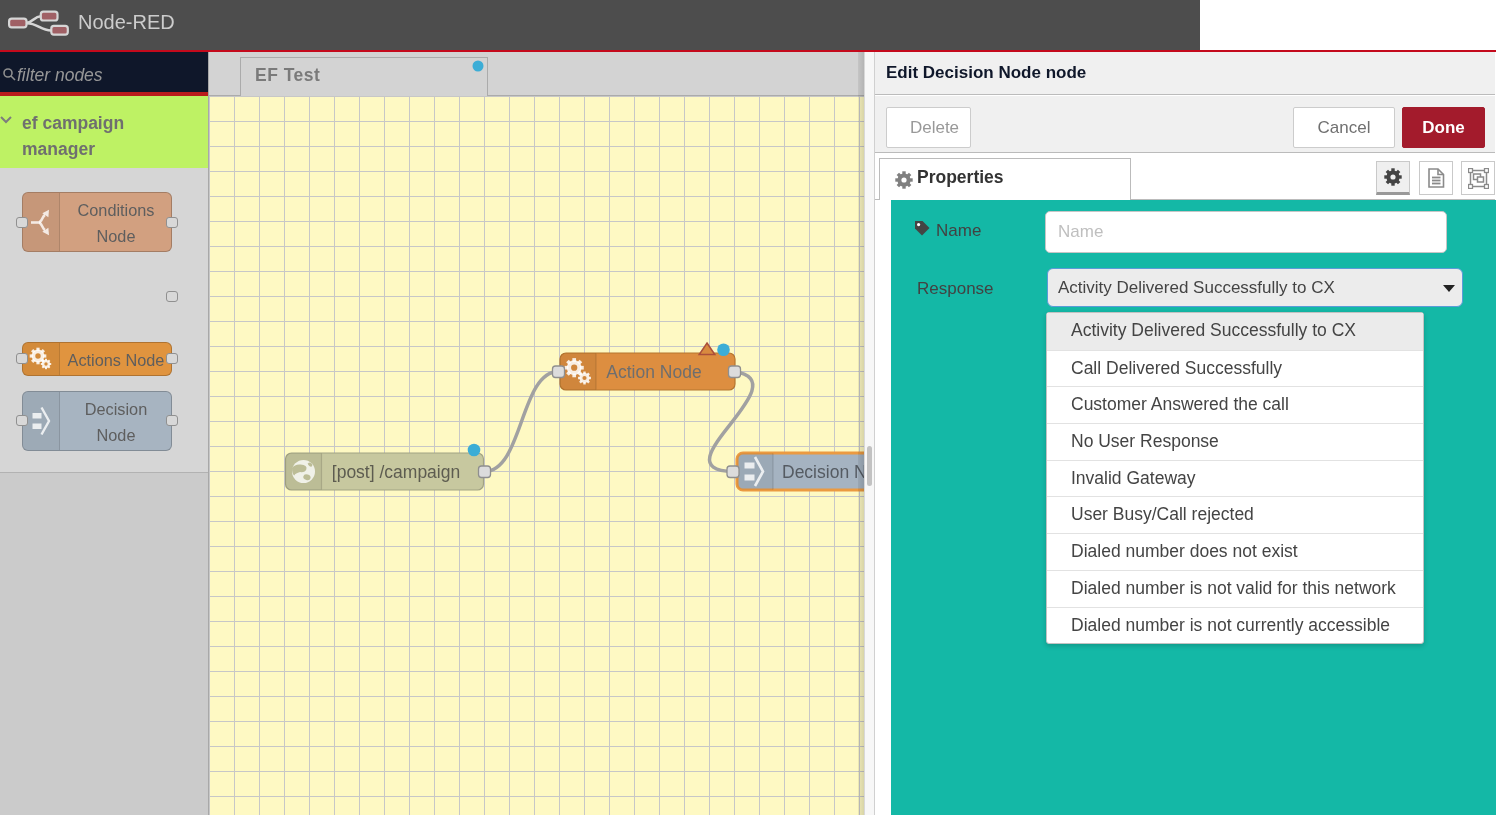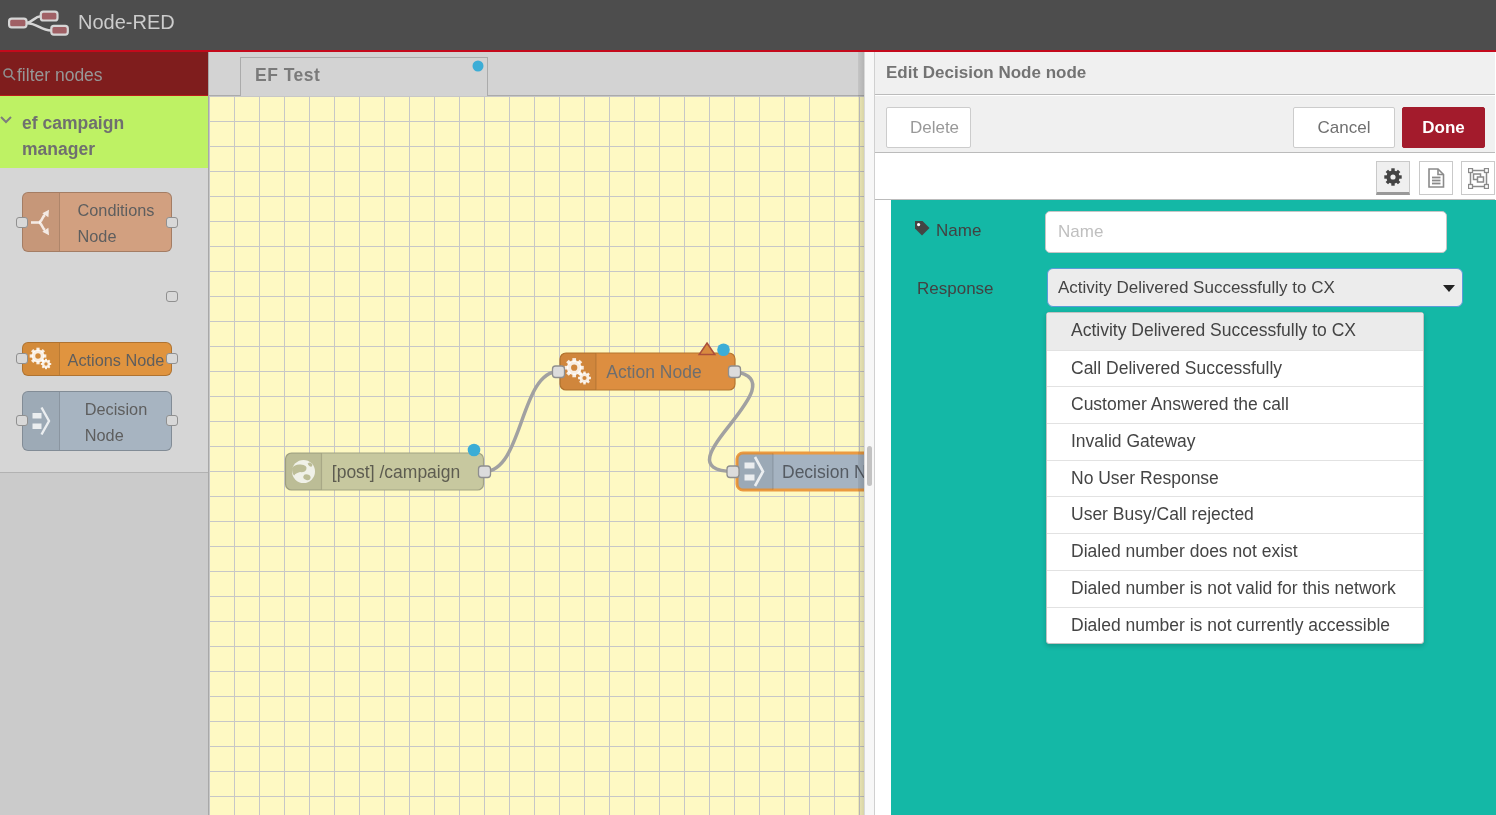--- a/index.html
+++ b/index.html
@@ -1,56 +1,56 @@
 <!DOCTYPE html>
 <html><head>
 <meta charset="utf-8">
 <style>
   * { margin:0; padding:0; box-sizing:border-box; }
   html,body { width:1496px; height:815px; overflow:hidden; }
   body { font-family:"Liberation Sans", sans-serif; position:relative; background:#fff; }
   .abs { position:absolute; }
 
   
-  #header { left:0; top:0; width:1496px; height:50px; background:#4d4d4d; }
+  #header { left:0; top:0; width:1200px; height:50px; background:#4d4d4d; }
   #header .title { position:absolute; left:78px; top:11px; font-size:20px; color:#cccccc; }
   #redline { left:0; top:50px; width:1496px; height:2px; background:#c40a1c; }
 
   
   #palette { left:0; top:52px; width:209px; height:763px; background:#cbcbcb; border-right:1px solid #a8a8a8; }
-  #search { position:absolute; left:0; top:0; width:208px; height:44px; background:#7f1d1d; border-bottom:1px solid #b91c1c; }
+  #search { position:absolute; left:0; top:0; width:208px; height:44px; background:#0f172a; border-bottom:4px solid #b91c1c;font-style:italic; }
   #search .ph { position:absolute; left:17px; top:13px; font-size:17.5px; color:#979797; }
   #cat-header { position:absolute; left:0; top:44px; width:208px; height:72px; background:#bef264; }
   #cat-header .t { position:absolute; left:22px; top:15px; width:160px; font-size:17.5px; font-weight:bold; color:#6f6f6f; line-height:25.5px; }
   #cat-items { position:absolute; left:0; top:116px; width:208px; height:305px; background:#d6d6d6; border-bottom:1px solid #b2b2b2; }
 
   .pnode { position:absolute; left:22px; width:150px; border-radius:6px; border:1px solid rgba(0,0,0,0.22); }
   .pnode .iconbox { position:absolute; left:0; top:0; bottom:0; width:37px; background:rgba(0,0,0,0.055); border-right:1px solid rgba(0,0,0,0.12); border-radius:5px 0 0 5px; }
-  .pnode .lbl { position:absolute; left:38px; right:0; top:1px; bottom:0; display:flex; align-items:center; justify-content:center; text-align:left; font-size:16.3px; color:#5e5e5e; line-height:26px; }
+  .pnode .lbl { position:absolute; left:38px; right:0; top:1px; bottom:0; display:flex; align-items:center; justify-content:center; text-align:center; font-size:16.3px; color:#5e5e5e; line-height:26px; }
   .pport { position:absolute; width:12px; height:11px; background:#d8d8d8; border:1px solid #909090; border-radius:3px; }
 
   
   #canvas { left:209px; top:52px; width:655px; height:763px; background:#fef9c3; overflow:hidden; }
   #tabstrip { position:absolute; left:0; top:0; width:655px; height:44px; background:#d3d3d3; border-bottom:1px solid #ababab; }
   #tab1 { position:absolute; left:31px; top:5px; width:248px; height:39px; background:#d3d3d3; border:1px solid #ababab; border-bottom:none; }
   #tab1 .t { position:absolute; left:14px; top:7px; font-size:17.5px; font-weight:bold; color:#7a7a7a; letter-spacing:0.5px; }
   #grid { position:absolute; left:0; top:44px; width:655px; height:719px;
     background-image:linear-gradient(to right, #c7c7c7 1px, transparent 1px), linear-gradient(to bottom, #c7c7c7 1px, transparent 1px);
     background-size:25px 25px; }
   #flowsvg { position:absolute; left:0; top:44px; }
 
   
   #cscroll { left:864.5px; top:52px; width:10.5px; height:763px; background:#f7f7f7; border-right:1px solid #d0d0d0; }
   #cscroll .shadow { position:absolute; left:-7px; top:0; width:7px; height:763px; background:linear-gradient(to right, rgba(0,0,0,0.07), rgba(0,0,0,0.16)); }
   #cscroll .thumb { position:absolute; left:2px; top:394px; width:5.5px; height:40px; background:#c2c2c2; border-radius:3px; }
 
   
   #tray { left:875px; top:52px; width:621px; height:763px; background:#ffffff; }
   #tray-header { position:absolute; left:0; top:0; width:620px; height:43px; background:#f0f0f0; border-bottom:1px solid #bbbbbb; }
-  #tray-header .t { position:absolute; left:11px; top:11px; font-size:17px; font-weight:bold; color:#737373; }
+  #tray-header .t { position:absolute; left:11px; top:11px; font-size:17px; font-weight:bold; color:#0f172a; }
   #tray-toolbar { position:absolute; left:0; top:44px; width:620px; height:57px; background:#f0f0f0; border-bottom:1px solid #bbbbbb; }
   .btn { position:absolute; top:11px; height:41px; background:#ffffff; border:1px solid #cccccc; border-radius:2px; font-size:17px; text-align:center; line-height:39px; }
   #btn-delete { left:11px; width:85px; color:#999;padding-left:12px; }
   #btn-cancel { left:418px; width:102px; color:#707070; }
   #btn-done { left:527px; width:83px; background:#a31b2c; border:1px solid #a31b2c; color:#fff;font-weight:bold; }
 
   #tray-tabs { position:absolute; left:0; top:101px; width:620px; height:47px; background:#fff; }
   #tray-tabs .bline { position:absolute; left:0; bottom:0; width:620px; height:1px; background:#bbbbbb; }
   #ptab { position:absolute; left:4px; top:5px; width:252px; height:42px; background:#fff; border:1px solid #bbbbbb; border-bottom:none; z-index:2; }
   #ptab .t { position:absolute; left:37px; top:8px; font-size:17.5px; font-weight:bold; color:#333; }
@@ -277,20 +277,38 @@
   <div id="tray-header">
       <div class="t">Edit Decision Node node</div>
     </div>
   <div id="tray-toolbar">
     <div class="btn" id="btn-delete">Delete</div>
     <div class="btn" id="btn-cancel">Cancel</div>
     <div class="btn" id="btn-done">Done</div>
   </div>
   <div id="tray-tabs">
     <div class="bline"></div>
+    <div id="ptab">
+      <svg class="abs" style="left:15px;top:12px" width="18" height="18" viewBox="-9 -9 18 18">
+        <g fill="#808080">
+          <path fill-rule="evenodd" d="M -6.6,0 a6.6,6.6 0 1 0 13.2,0 a6.6,6.6 0 1 0 -13.2,0 M -2.6,0 a2.6,2.6 0 1 1 5.2,0 a2.6,2.6 0 1 1 -5.2,0"></path>
+          <rect x="-1.7" y="-8.7" width="3.4" height="3.4"></rect>
+            <rect x="-1.7" y="5.3" width="3.4" height="3.4"></rect>
+            <rect x="-8.7" y="-1.7" width="3.4" height="3.4"></rect>
+            <rect x="5.3" y="-1.7" width="3.4" height="3.4"></rect>
+          <g transform="rotate(45)">
+              <rect x="-1.7" y="-8.7" width="3.4" height="3.4"></rect>
+              <rect x="-1.7" y="5.3" width="3.4" height="3.4"></rect>
+              <rect x="-8.7" y="-1.7" width="3.4" height="3.4"></rect>
+              <rect x="5.3" y="-1.7" width="3.4" height="3.4"></rect>
+            </g>
+        </g>
+      </svg>
+      <div class="t">Properties</div>
+    </div>
     <div class="tbtn" id="tbtn1">
       <svg class="abs" style="left:7px;top:6px" width="18" height="18" viewBox="-9 -9 18 18">
         <g fill="#444">
           <path fill-rule="evenodd" d="M -6.6,0 a6.6,6.6 0 1 0 13.2,0 a6.6,6.6 0 1 0 -13.2,0 M -2.6,0 a2.6,2.6 0 1 1 5.2,0 a2.6,2.6 0 1 1 -5.2,0"></path>
           <rect x="-1.7" y="-8.7" width="3.4" height="3.4"></rect>
             <rect x="-1.7" y="5.3" width="3.4" height="3.4"></rect>
             <rect x="-8.7" y="-1.7" width="3.4" height="3.4"></rect>
             <rect x="5.3" y="-1.7" width="3.4" height="3.4"></rect>
           <g transform="rotate(45)">
               <rect x="-1.7" y="-8.7" width="3.4" height="3.4"></rect>
@@ -331,21 +349,21 @@
     <div class="frow-label" style="left:26px; top:79px;">Response</div>
     <div id="inp-name">Name</div>
     <div id="sel">
       <div class="t">Activity Delivered Successfully to CX</div>
       <div class="caret"></div>
     </div>
     <div id="ddlist">
       <div class="row">Activity Delivered Successfully to CX</div>
       <div class="row">Call Delivered Successfully</div>
       <div class="row">Customer Answered the call</div>
+      <div class="row">No User Response</div>
       <div class="row">Invalid Gateway</div>
-      <div class="row">No User Response</div>
       <div class="row">User Busy/Call rejected</div>
       <div class="row">Dialed number does not exist</div>
       <div class="row">Dialed number is not valid for this network</div>
       <div class="row">Dialed number is not currently accessible</div>
     </div>
   </div>
 </div>
 
 </body></html>

